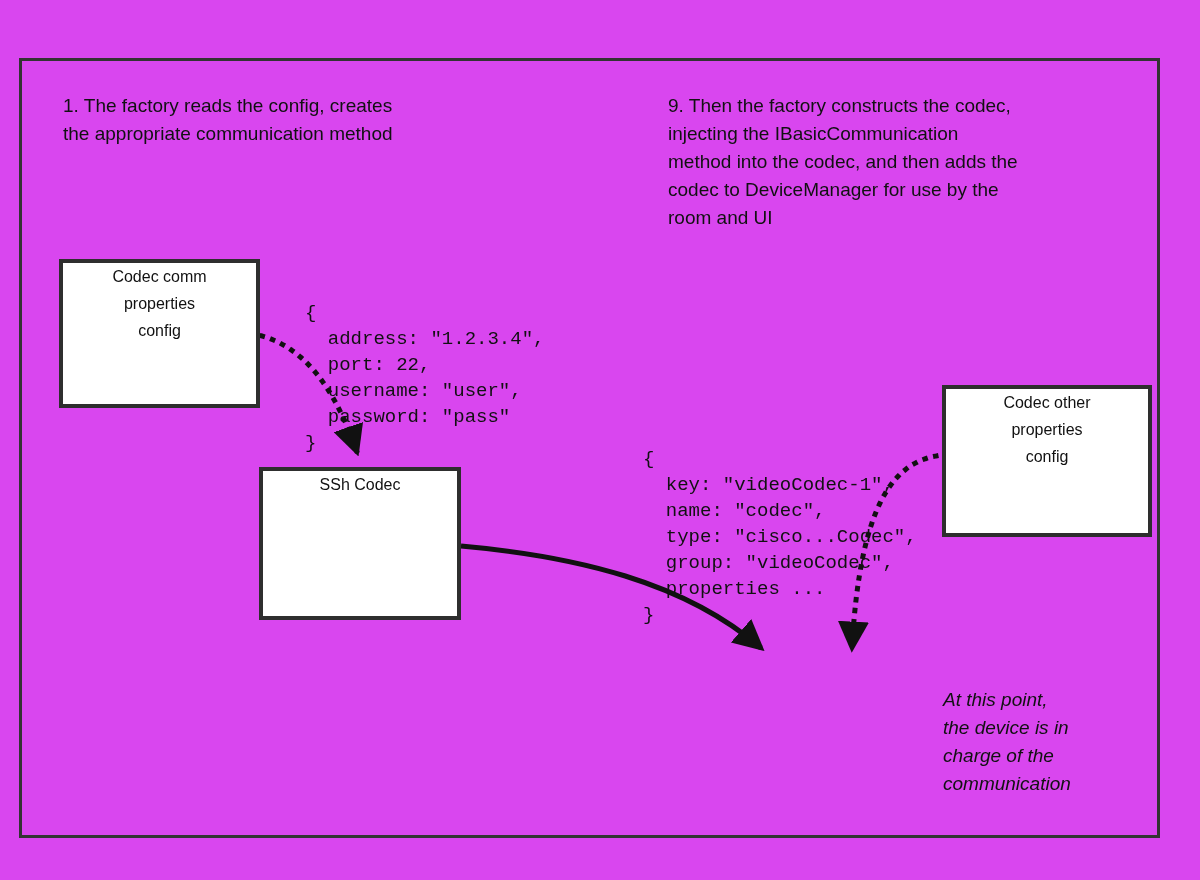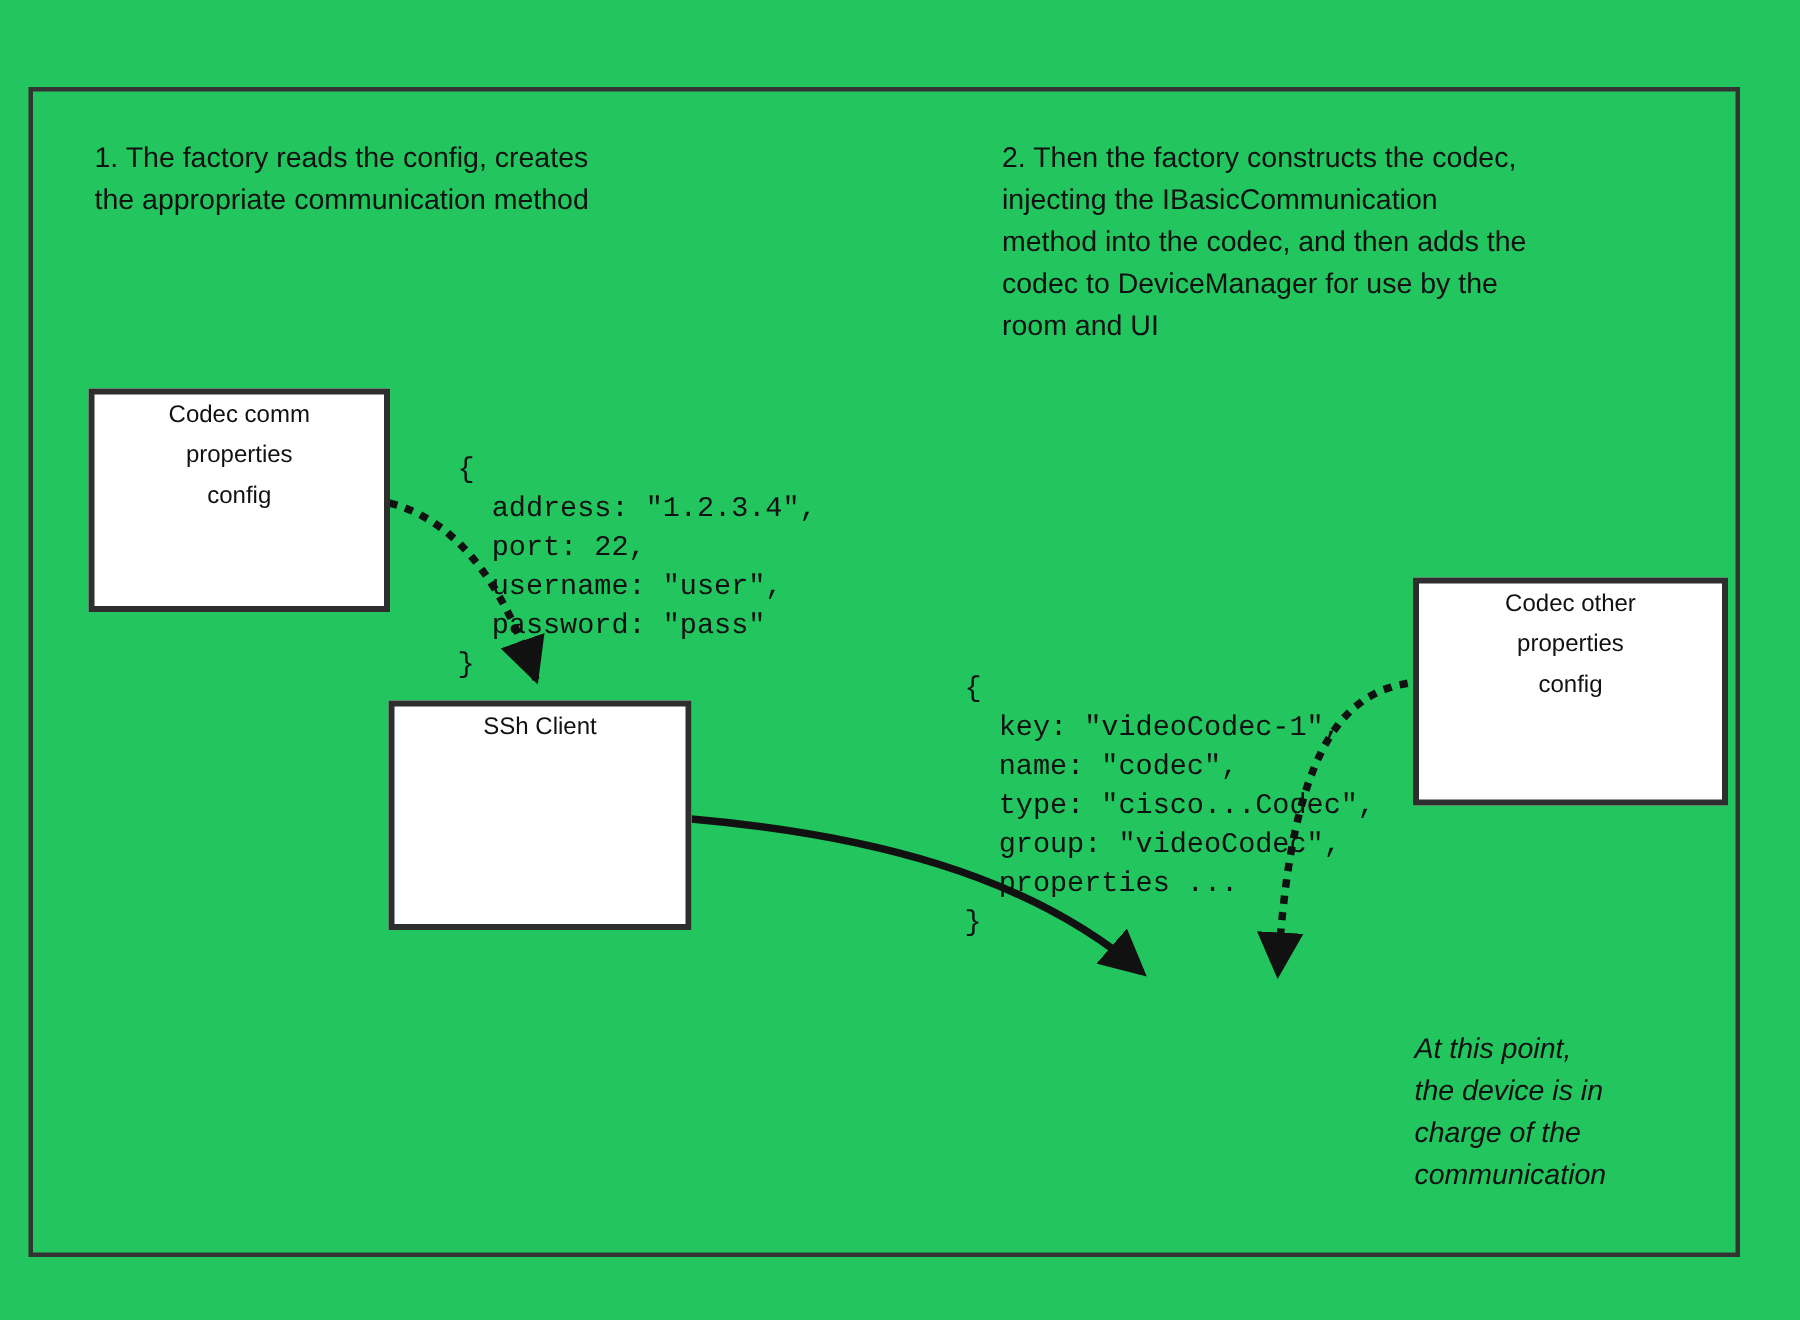--- a/index.html
+++ b/index.html
@@ -6,21 +6,21 @@
   html, body {
     width: 1200px; height: 880px;
     background: #ffffff;
     font-family: "Liberation Sans", sans-serif;
     color: #111111;
     overflow: hidden;
   }
   .canvas {
     position: relative;
     width: 1200px; height: 880px;
-    background: #22c55e;
+    background: #d946ef;
   }
   .outer-border {
     position: absolute;
     left: 19px; top: 58px;
     width: 1141px; height: 780px;
     border: 3px solid #333333;
     background: transparent;
   }
   .note {
     position: absolute;
@@ -81,21 +81,21 @@
 </style>
 </head>
 <body>
 
 <div class="canvas">
 
   <div class="outer-border"></div>
 
   <div class="note note-step1">1. The factory reads the config, creates
 the appropriate communication method</div>
-  <div class="note note-step2">2. Then the factory constructs the codec,
+  <div class="note note-step2">9. Then the factory constructs the codec,
 injecting the IBasicCommunication
 method into the codec, and then adds the
 codec to DeviceManager for use by the
 room and UI</div>
   <div class="note note-result">At this point,
 the device is in
 charge of the
 communication</div>
 
   <svg class="arrow-layer" viewBox="0 0 1200 880" xmlns="http://www.w3.org/2000/svg">
@@ -109,21 +109,21 @@
     <path class="arrow-dotted" d="M 936 456 C 893 464, 860 505, 852 648" marker-end="url(#arrowhead)"></path>
   </svg>
 
   <div class="node-box box-codec-comm">
     <span>Codec comm
 properties
 config</span>
   </div>
 
   <div class="node-box box-ssh-client">
-    <span>SSh Client</span>
+    <span>SSh Codec</span>
   </div>
 
   <div class="node-box box-codec-other">
     <span>Codec other
 properties
 config</span>
   </div>
 
 
   <pre class="code-snippet code-comm">{

